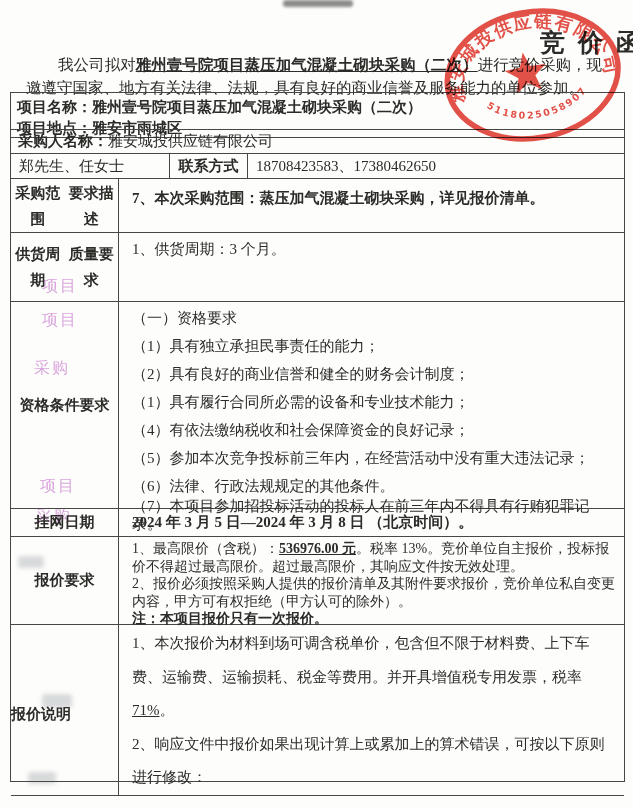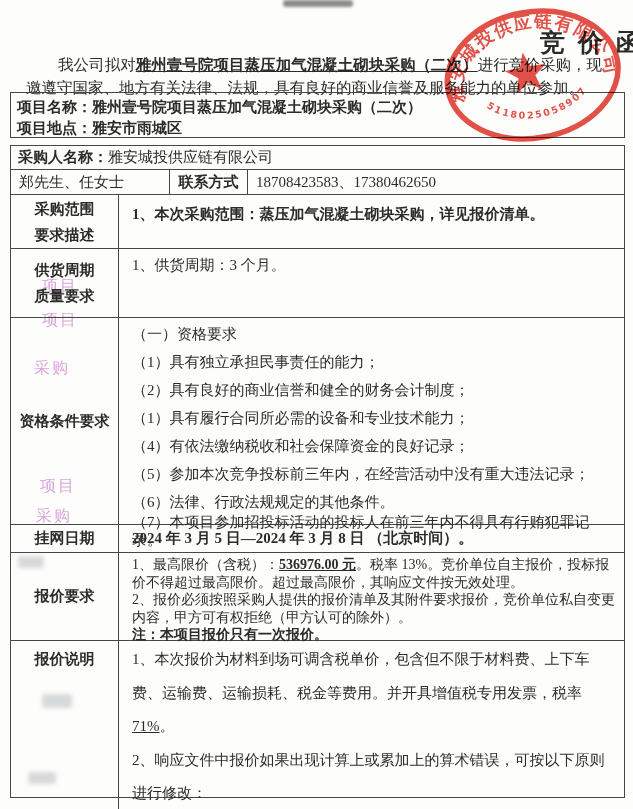--- a/index.html
+++ b/index.html
@@ -26,30 +26,30 @@
     font-size:15.5px;line-height:23px;text-align:justify;text-indent:32px;
   }
   
   .box1{
     position:absolute;left:10px;top:92px;width:615px;height:46px;
     border:1px solid #474745;box-sizing:border-box;
     padding:4px 0 0 6px;font-size:15px;font-weight:700;line-height:21px;
   }
   
   .box2{
-    position:absolute;left:10px;top:145px;width:615px;height:653px;
+    position:absolute;left:10px;top:129px;width:615px;height:653px;
     border:1px solid #474745;box-sizing:border-box;
     display:flex;flex-direction:column;font-size:15px;
   }
   .row{display:flex;border-bottom:1px solid #474745;box-sizing:border-box;flex:none;}
   .row:last-child{border-bottom:1px solid #474745;flex:1;}
   .cell{box-sizing:border-box;}
   .lab{
     width:107px;flex:none;border-right:1px solid #474745;
-    display:flex;flex-direction:column;align-items:center;justify-content:center;
+    display:flex;align-items:center;justify-content:center;
     font-weight:700;text-align:center;
   }
   .val{flex:1;padding:0 8px 0 13px;}
   .r-purchaser{height:24px;align-items:center;}
   .r-purchaser .full{padding-left:7px;display:flex;align-items:center;width:100%;}
   .r-contact{height:25px;}
   .r-contact .c1{width:107px;}
   .r-contact .c2{width:159px;padding-left:8px;}
   .r-contact .c3{width:78px;}
   .r-contact .c4{flex:1;padding-left:8px;}
@@ -114,21 +114,21 @@
       <div class="cell c2">郑先生、任女士</div>
       <div class="cell c3">联系方式</div>
       <div class="cell c4">18708423583、17380462650</div>
     </div>
 
     <div class="row r-scope">
       <div class="lab">
         <div class="lab-line">采购范围</div>
         <div class="lab-line">要求描述</div>
       </div>
-      <div class="val">1、本次采购范围：蒸压加气混凝土砌块采购，详见报价清单。</div>
+      <div class="val">7、本次采购范围：蒸压加气混凝土砌块采购，详见报价清单。</div>
     </div>
 
     <div class="row r-supply">
       <div class="lab">
         <div class="lab-line">供货周期</div>
         <div class="lab-line">质量要求</div>
       </div>
       <div class="val">
         <div>1、供货周期：3 个月。</div>
       </div>

